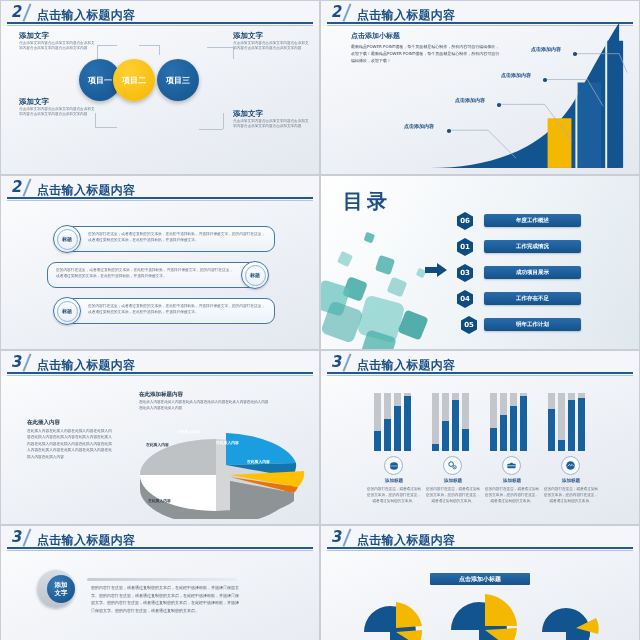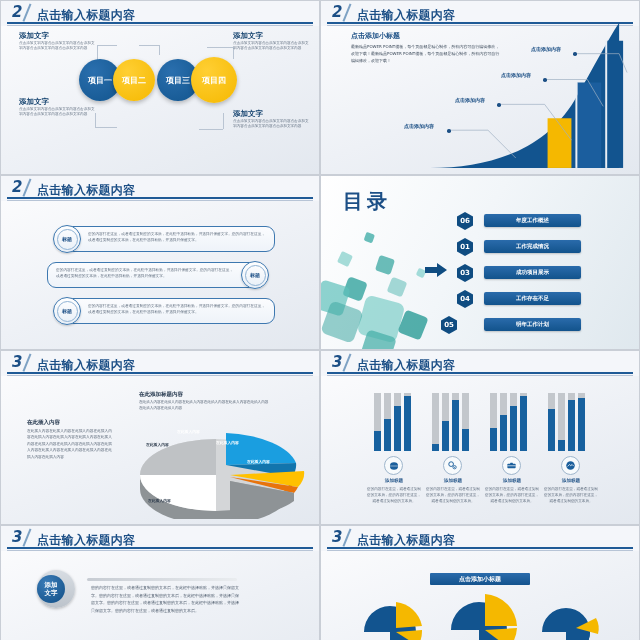--- a/index.html
+++ b/index.html
@@ -97,21 +97,21 @@
     border:1px solid #9fb6cc; background:#f7fafc;
     display:flex; align-items:center; justify-content:center;
   }
   .ico-lbl { position:absolute; font-size:4.6px; font-weight:bold; color:#2e5d8e; text-align:center; }
   .ico-txt { position:absolute; font-size:3.6px; line-height:1.6; color:#5d6b7c; text-align:center; }
 
   
   .ring {
     position:absolute; width:38px; height:38px; border-radius:50%;
     background:linear-gradient(180deg,#d8dde3,#bcc3cb);
-    display:flex; align-items:center; justify-content:flex-start;
+    display:flex; align-items:center; justify-content:flex-end;
     box-shadow:0 1px 3px rgba(0,0,0,.25);
   }
   .ring > .inner {
     width:28px; height:28px; border-radius:50%;
     background:radial-gradient(circle at 35% 28%,#3a7cb8,#114e85);
     color:#fff; font-size:6.5px; font-weight:bold; line-height:1.25;
     display:flex; align-items:center; justify-content:center; text-align:center;
   }
   .hr-g { position:absolute; height:2.5px; border-radius:2px;
           background:linear-gradient(90deg,#c7ccd3,#e9ecef); }
@@ -148,23 +148,20 @@
     <div class="lead-v" style="left:232px;top:46px;height:12px"></div>
 
     <div class="circ c-blue" style="left:78px;top:58px;width:42px;height:42px">
       <span>项目一</span>
     </div>
     <div class="circ c-blue" style="left:156px;top:58px;width:42px;height:42px">
       <span>项目三</span>
     </div>
     <div class="circ c-yell" style="left:112px;top:58px;width:42px;height:42px">
       <span>项目二</span>
-    </div>
-    <div class="circ c-yell" style="left:190px;top:56px;width:46px;height:46px">
-      <span>项目四</span>
     </div>
 
     <div style="position:absolute;left:18px;top:30px;width:78px">
       <div class="txt-h">添加文字</div>
       <div class="txt-b">点击添加文字内容点击添加文字内容点击添加文字内容点击添加文字内容点击添加文字内容</div>
     </div>
     <div style="position:absolute;left:18px;top:96px;width:78px">
       <div class="txt-h">添加文字</div>
       <div class="txt-b">点击添加文字内容点击添加文字内容点击添加文字内容点击添加文字内容点击添加文字内容</div>
     </div>
@@ -292,21 +289,21 @@
         <span>成功项目展示</span>
       </div>
 
     <div class="cat-hex" style="left:136px;top:114px">
         <span>04</span>
       </div>
     <div class="cat-bar" style="left:163px;top:116px">
         <span>工作存在不足</span>
       </div>
 
-    <div class="cat-hex" style="left:120px;top:140px">
+    <div class="cat-hex" style="left:140px;top:140px">
         <span>05</span>
       </div>
     <div class="cat-bar" style="left:163px;top:142px">
         <span>明年工作计划</span>
       </div>
   </div>
 
   <div class="slide">
     <div class="s-head">
       <span class="num">3</span>

